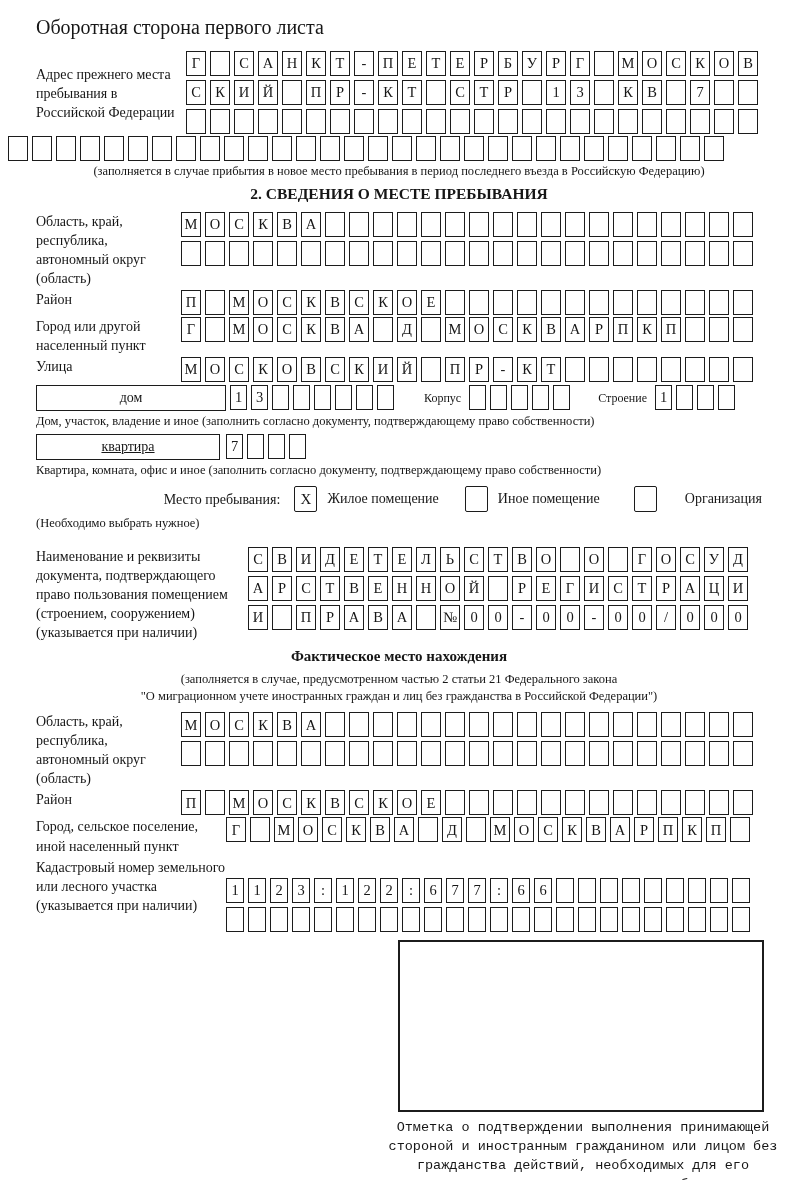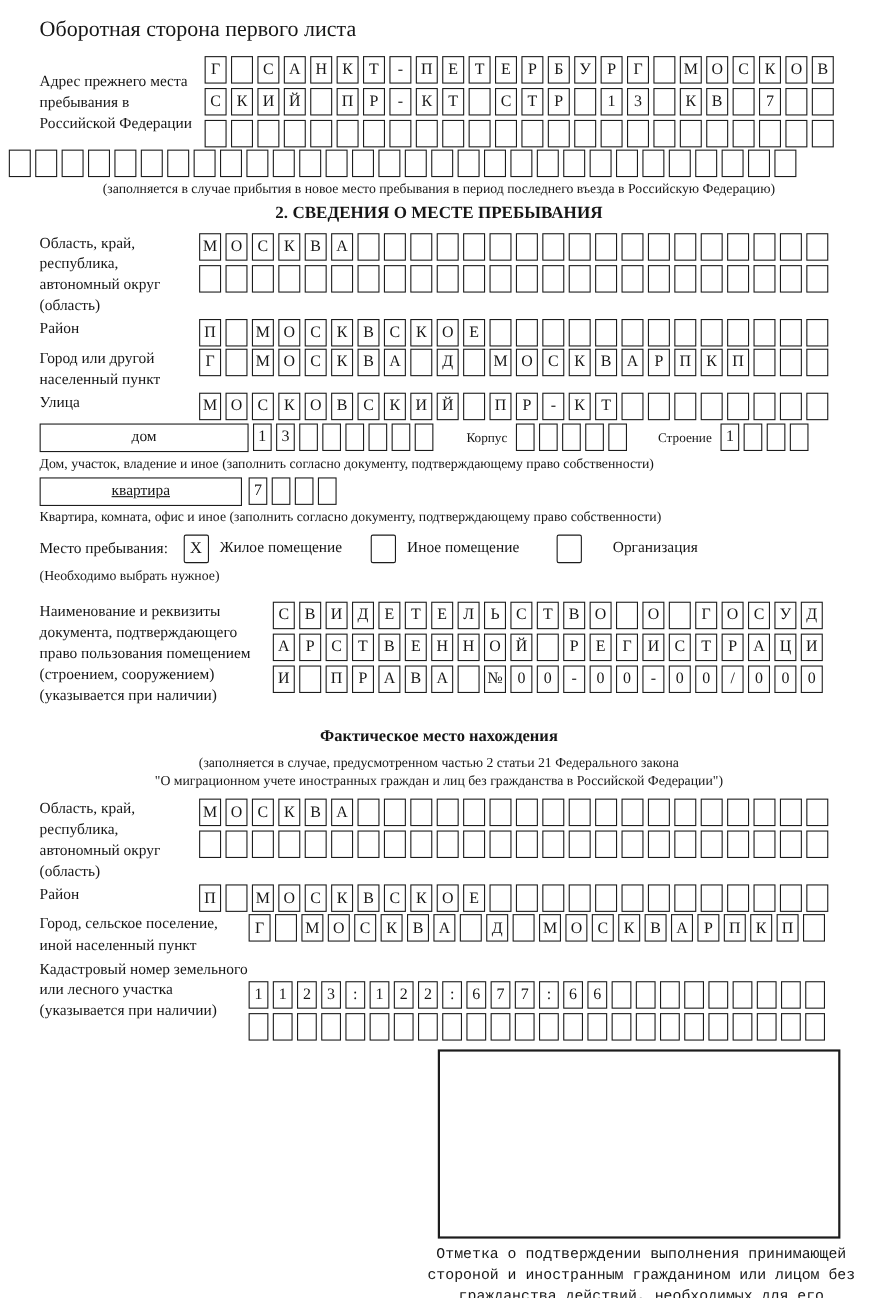--- a/index.html
+++ b/index.html
@@ -25,32 +25,32 @@
   .cells.cad .cell{width:18px;}
   .fullrow{margin:2px 0 3px -28px;}
   .note{font-size:12.5px;text-align:center;margin:2px 0 6px 0;}
   .note.left{text-align:left;margin:3px 0 5px 0;}
   .sect-title{text-align:center;font-weight:bold;font-size:15.5px;margin:6px 0 9px 0;}
   .boxfield{
     box-sizing:border-box;border:1.7px solid #1c1c1c;height:26px;
     display:flex;align-items:center;justify-content:center;font-size:14px;flex:0 0 auto;
   }
   .inline-lbl{font-size:12px;align-self:center;padding:0 8px;white-space:nowrap;}
-  .stayrow{display:flex;align-items:center;margin:8px 0 2px 0;}
+  .stayrow{display:flex;align-items:center;margin:8px 0 2px 0;justify-content:flex-end;}
   .chk{
     box-sizing:border-box;width:23px;height:26px;border:1.8px solid #1c1c1c;border-radius:2px;
     display:flex;align-items:center;justify-content:center;font-size:15px;flex:0 0 auto;
   }
   .staylbl{font-size:14px;margin:0 0 0 10px;}
   .choose-note{width:640px;text-align:left;font-size:12.5px;margin:4px 0 16px 0;}
   .actual-note{font-size:12.5px;text-align:center;margin:0 0 2px 0;}
   .confirm-wrap{margin:8px 0 0 362px;width:372px;}
   .confirm-box{box-sizing:border-box;width:366px;height:172px;border:2px solid #1c1c1c;}
   .confirm-note{width:410px;margin:6px 0 0 -20px;text-align:center;font-size:13.5px;line-height:1.42;font-family:Liberation Mono, monospace;}
-  .mb4{margin-bottom:4px;} .mt6{margin-top:20px;}
+  .mb4{margin-bottom:4px;} .mt6{margin-top:6px;}
   .cad-cells{padding-top:20px;}
 </style>
 </head>
 <body>
 
 <div class="hdr">Оборотная сторона первого листа</div>
 
 <div class="frow">
   <div class="lbl w150">Адрес прежнего места пребывания в Российской Федерации</div>
   <div class="cellcol">

